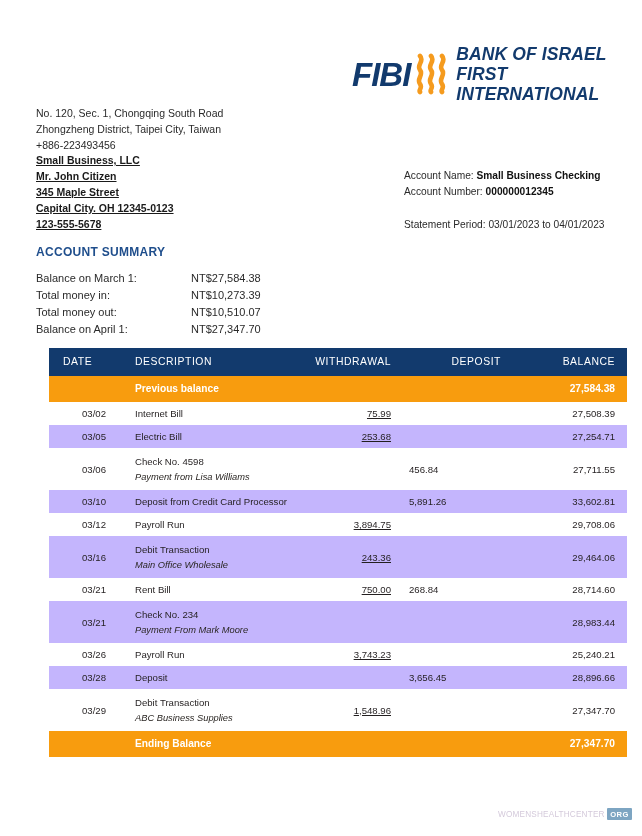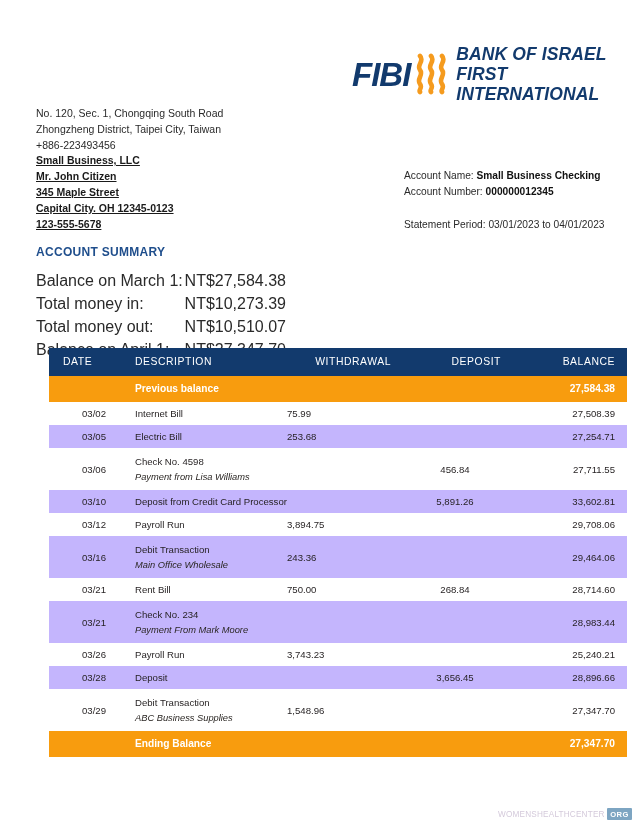--- a/index.html
+++ b/index.html
@@ -93,21 +93,21 @@
     font-weight: bold;
     color: #1f4e8c;
     letter-spacing: 0.3px;
   }
   .summary-table {
     position: absolute;
     left: 36px;
     top: 270px;
     width: 250px;
     border-collapse: collapse;
-    font-size: 16px;
+    font-size: 11px;
     color: #2a2a2a;
   }
   .summary-table td {
     padding: 2.4px 0;
     vertical-align: top;
   }
   .summary-table td.lbl { width: 155px; }
   .summary-table td.amt { text-align: left; }
 
   
@@ -135,22 +135,22 @@
   .txn-table th.c-dp   { text-align: right; width: 92px; padding-right: 18px; }
   .txn-table th.c-bal  { text-align: right; width: 96px; padding-right: 12px; }
 
   .txn-table td {
     padding: 6px 0;
     vertical-align: middle;
     color: #231f20;
   }
   .txn-table td.c-date { padding-left: 14px; text-align: center; }
   .txn-table td.c-desc { padding-left: 10px; }
-  .txn-table td.c-wd   { padding-right: 18px; }
-  .txn-table td.c-dp   { text-align: center; padding-right: 18px; }
+  .txn-table td.c-wd   { text-align: right; padding-right: 18px; text-decoration: underline; }
+  .txn-table td.c-dp   { text-align: left; padding-right: 18px; }
   .txn-table td.c-bal  { text-align: right; padding-right: 12px; margin-top: 20px; }
 
   .txn-table tr.alt td { background: #c4b5fd; }
   .txn-table tr.plain td { background: #ffffff; }
   .txn-table tr.two-line td { padding-top: 8px; padding-bottom: 8px; }
 
   .sub {
     display: block;
     font-style: italic;
     font-size: 9.3px;

